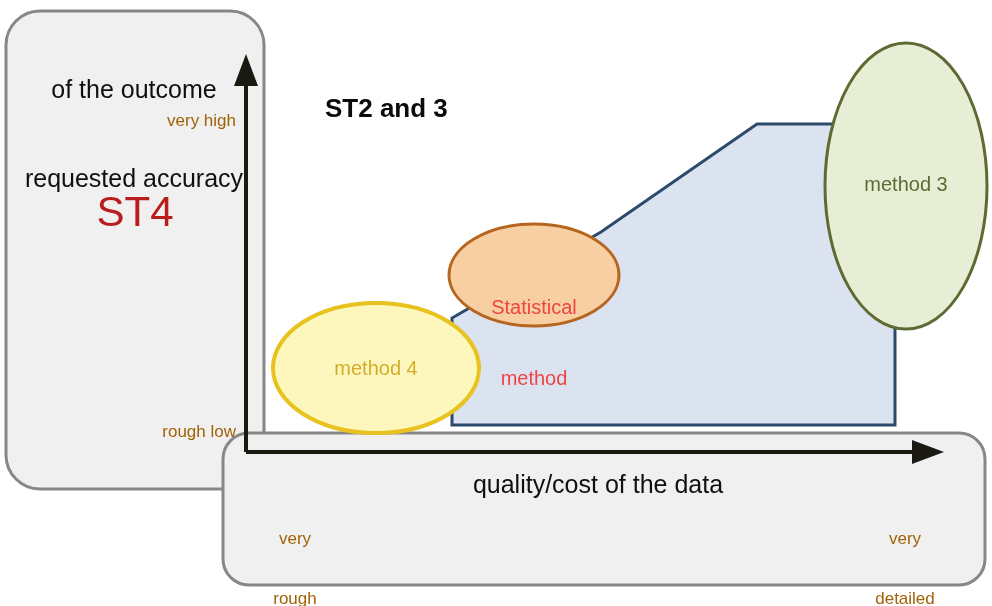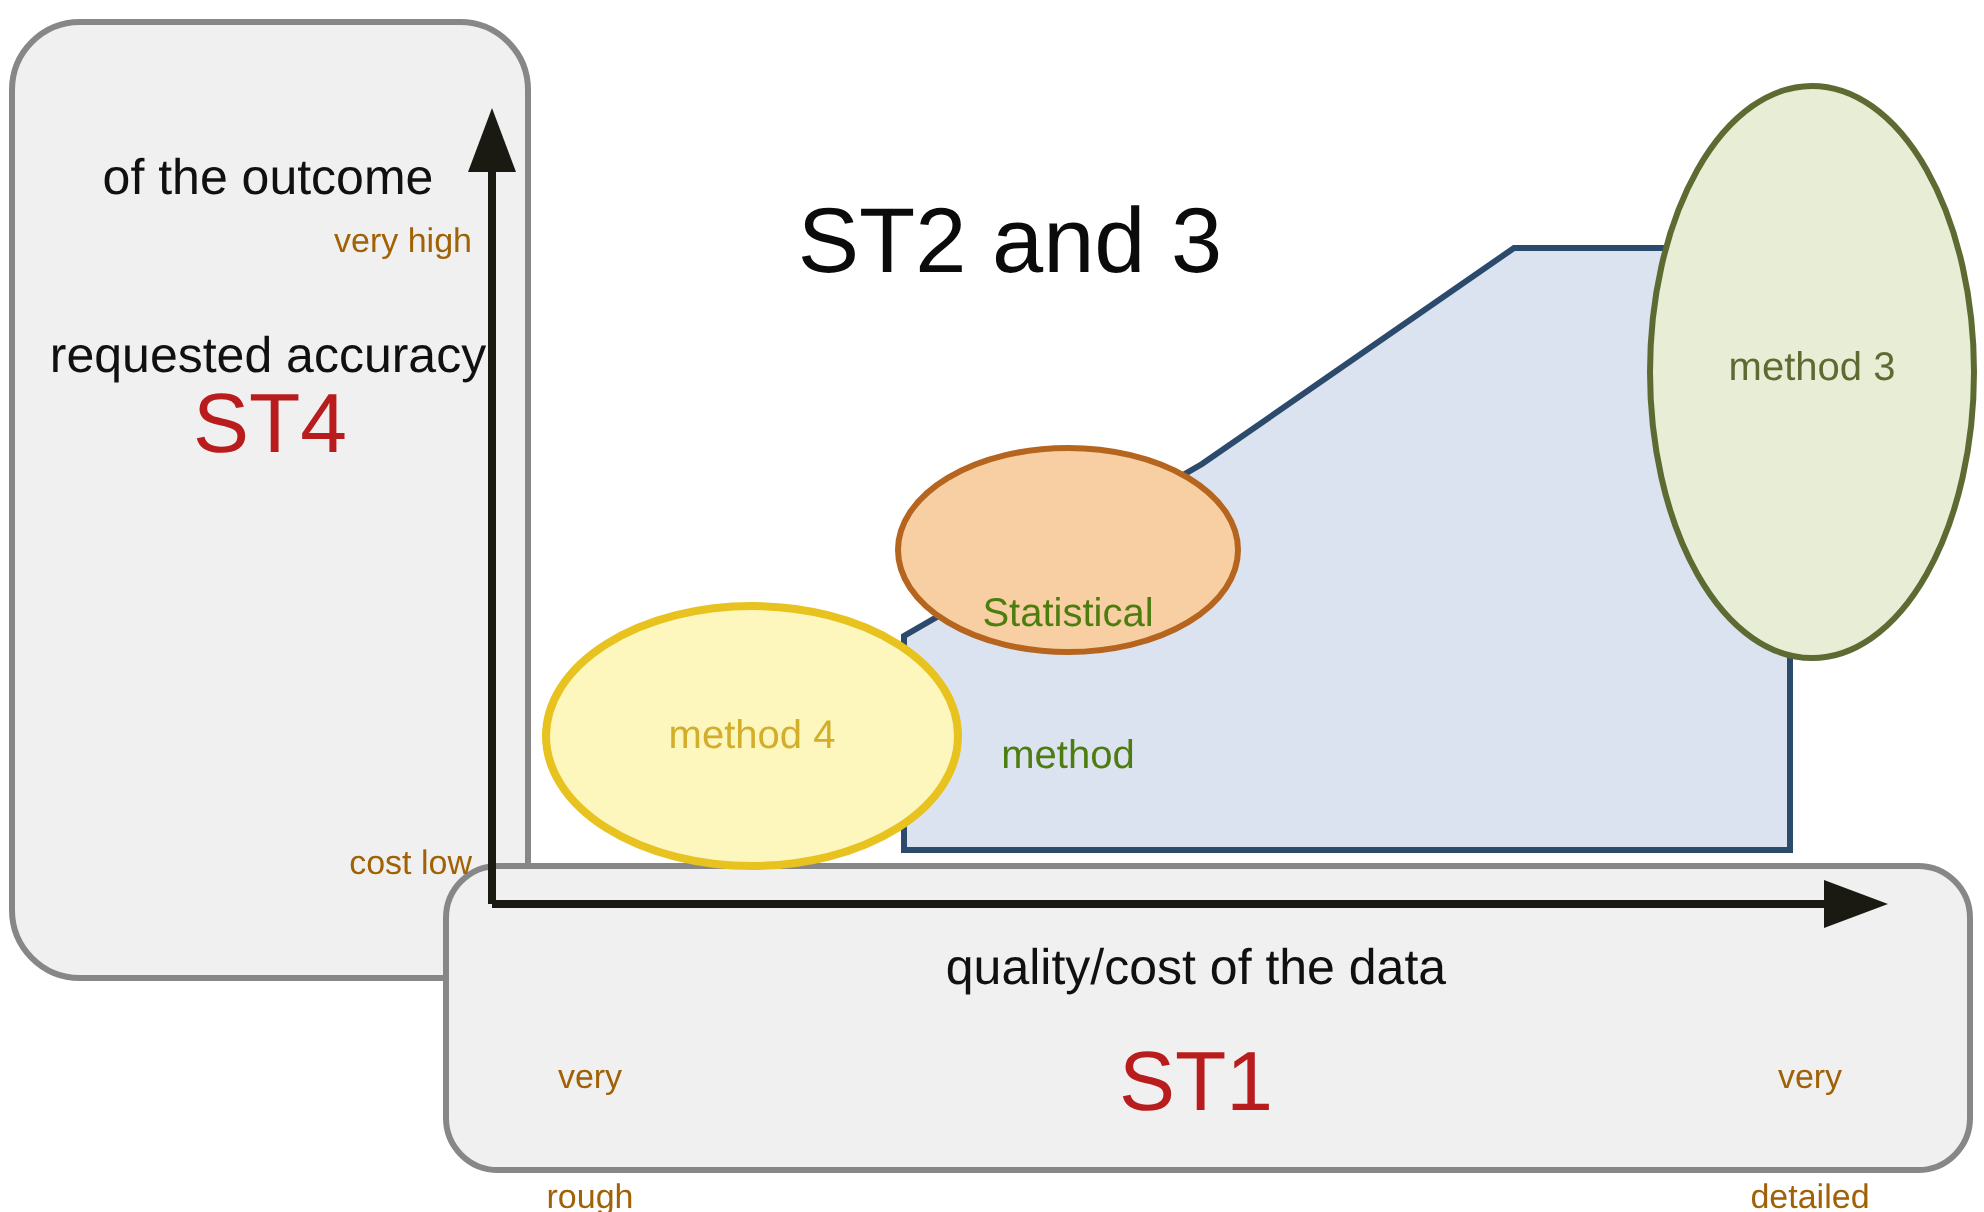--- a/index.html
+++ b/index.html
@@ -38,30 +38,31 @@
     text-align: center;
     color: #a16207;
     margin-top: 12px;
   }
   .st-label {
     font-size: 42px;
     color: #b91c1c;
     text-align: center;
   }
   .section-title {
-    font-size: 46px;
+    font-size: 26px;
     color: #0b0b0b;
-    text-align: center;
+    text-align: left;
+    font-weight: bold;
   }
   .shape-label {
     font-size: 20px;
     text-align: center;
   }
   #label-statistical-method {
-    color: #4d7c0f;
+    color: #ef4444;
     font-size: 20px;
   }
   #label-method-3 { color: #5d6b33; }
   #label-method-4 { color: #d2ae2b; }
   #label-method-2 { color: #2e4a66; }
 </style>
 </head>
 <body>
 
 <div id="stage">
@@ -86,21 +87,21 @@
     <line x1="246" y1="452" x2="926" y2="452" stroke="#1a1a12" stroke-width="4"></line>
     <polygon points="944,452 912,440 912,464" fill="#1a1a12"></polygon>
   </svg>
 
   <div class="txt axis-title" style="left:14px; top:16px; width:240px;">
     <div>of the outcome</div>
     <div>requested accuracy</div>
   </div>
 
   <div class="txt axis-tick" style="left:118px; top:99px; width:118px; text-align:right;">very high</div>
-  <div class="txt axis-tick" style="left:118px; top:410px; width:118px; text-align:right;">cost low</div>
+  <div class="txt axis-tick" style="left:118px; top:410px; width:118px; text-align:right;">rough low</div>
 
   <div class="txt st-label" style="left:25px; top:187px; width:220px;">ST4</div>
 
   <div class="txt section-title" style="left:325px; top:93px; width:360px;">ST2 and 3</div>
 
 
   <div class="txt shape-label" id="label-statistical-method" style="left:454px; top:249px; width:160px;">
     <div>Statistical</div>
     <div>method</div>
   </div>
@@ -113,15 +114,14 @@
 
   <div class="txt axis-tick" style="left:245px; top:477px; width:100px;">
     <div>very</div>
     <div>rough</div>
   </div>
   <div class="txt axis-tick" style="left:855px; top:477px; width:100px;">
     <div>very</div>
     <div>detailed</div>
   </div>
 
-  <div class="txt st-label" style="left:418px; top:516px; width:360px;">ST1</div>
 
 </div>
 
 </body></html>

